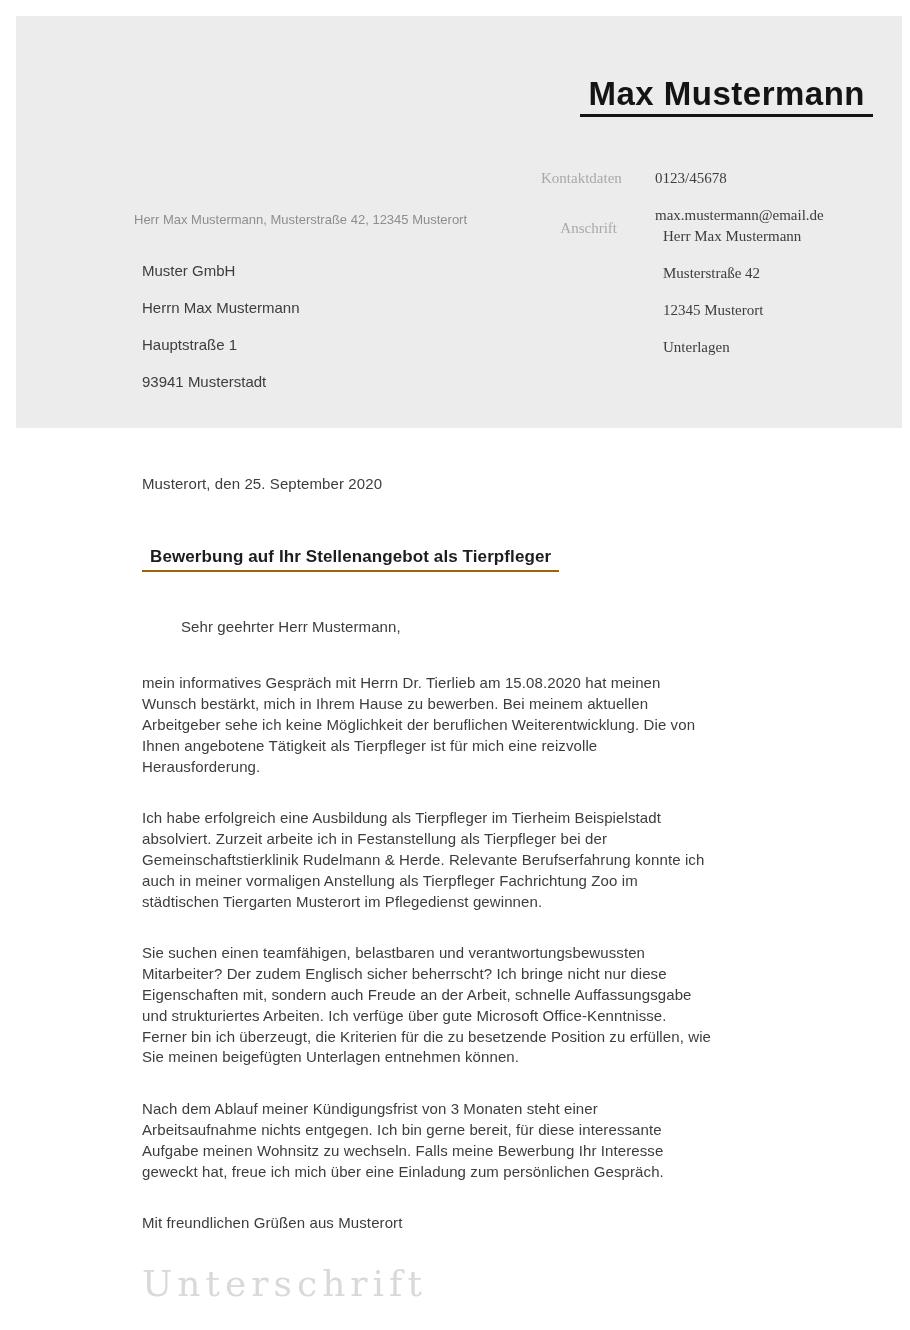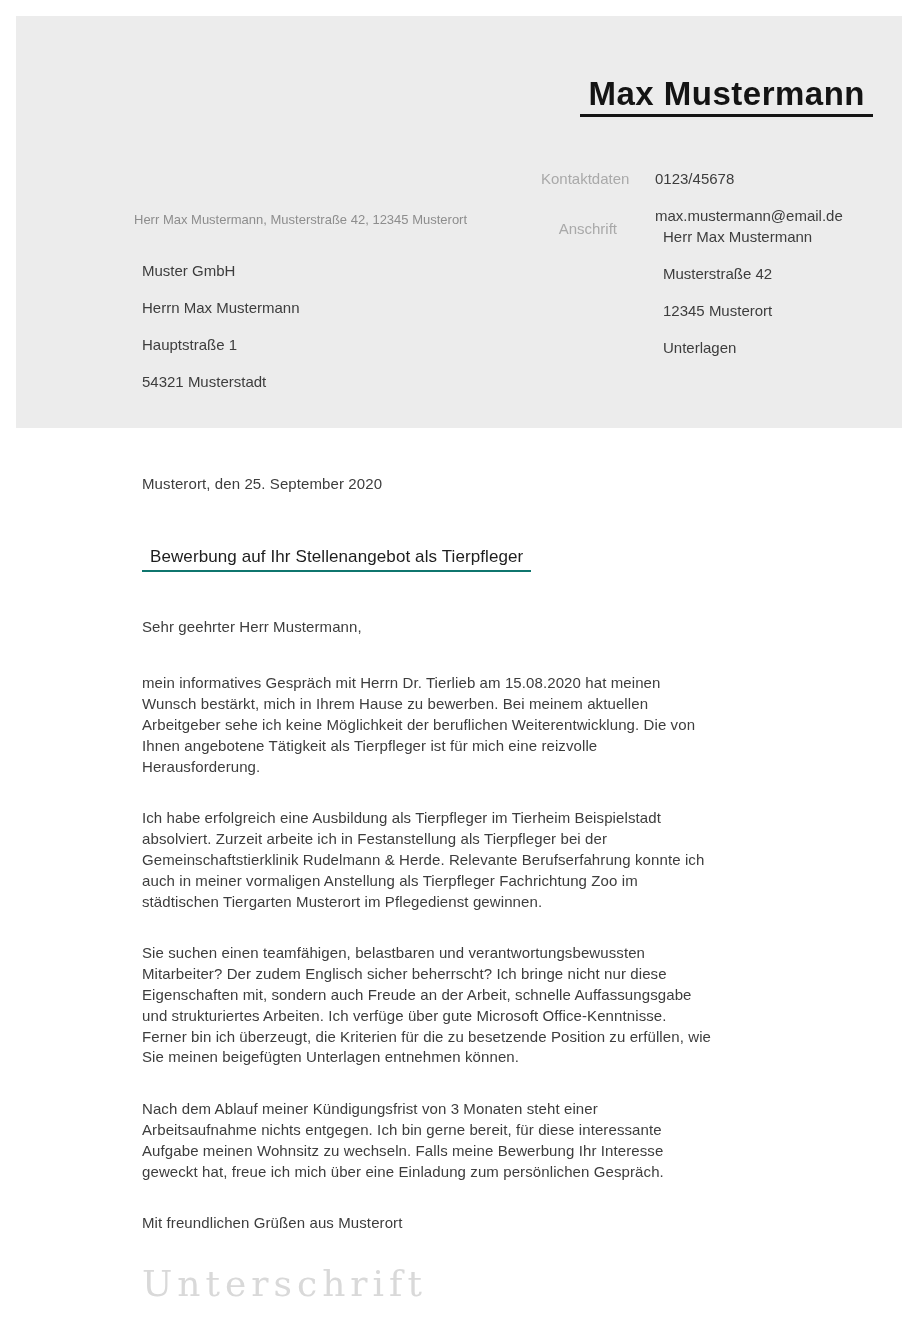--- a/index.html
+++ b/index.html
@@ -36,20 +36,21 @@
     padding-bottom: 4px;
   }
   .info-grid {
     position: absolute;
     left: 509px;
     display: grid;
     grid-template-columns: 92px auto;
     column-gap: 22px;
     font-size: 15px;
     line-height: 21px;
+    font-family: Liberation Serif, serif;
   }
   .contact-grid { top: 136px; }
   .address-grid { top: 186px; }
   .info-label {
     color: #a9a9a9;
     text-align: right;
     white-space: nowrap;
   }
   .info-value { color: #3d3d3d; white-space: nowrap; }
   .sender-line {
@@ -75,27 +76,27 @@
     width: 604px;
     font-size: 15px;
     line-height: 20.8px;
     color: #3d3d3d;
     letter-spacing: 0.1px;
   }
   .date-line { margin-bottom: 28px; }
   .subject-line {
     display: inline-block;
     font-size: 17px;
-    font-weight: 400;
+    font-weight: 700;
     color: #1d1d1d;
-    border-bottom: 2px solid #0f766e;
+    border-bottom: 2px solid #a16207;
     padding-bottom: 2px;
     margin-bottom: 29px;
   }
-  .salutation { margin-bottom: 20px; }
+  .salutation { margin-bottom: 20px; margin-left: 39px; }
   .body-paragraph { margin-bottom: 15px; }
   .closing-line { margin-bottom: 13px; }
   .signature-script {
     font-family: "DejaVu Serif", serif;
     font-size: 36px;
     line-height: 42px;
     color: #d9d9d9;
     letter-spacing: 5px;
     padding-left: 8px;
     margin-bottom: 14px;
@@ -127,21 +128,21 @@
       <div class="info-value">Unterlagen</div>
     </div>
   </div>
 
   <div class="sender-line">Herr Max Mustermann, Musterstraße 42, 12345 Musterort</div>
 
   <div class="recipient-block">
     <div>Muster GmbH</div>
     <div>Herrn Max Mustermann</div>
     <div>Hauptstraße 1</div>
-    <div>54321 Musterstadt</div>
+    <div>93941 Musterstadt</div>
   </div>
 
   <div class="letter-body">
     <div class="date-line">Musterort, den 25. September 2020</div>
 
     <div>
       <h2 class="subject-line">Bewerbung auf Ihr Stellenangebot als Tierpfleger</h2>
     </div>
 
     <div class="salutation">Sehr geehrter Herr Mustermann,</div>

